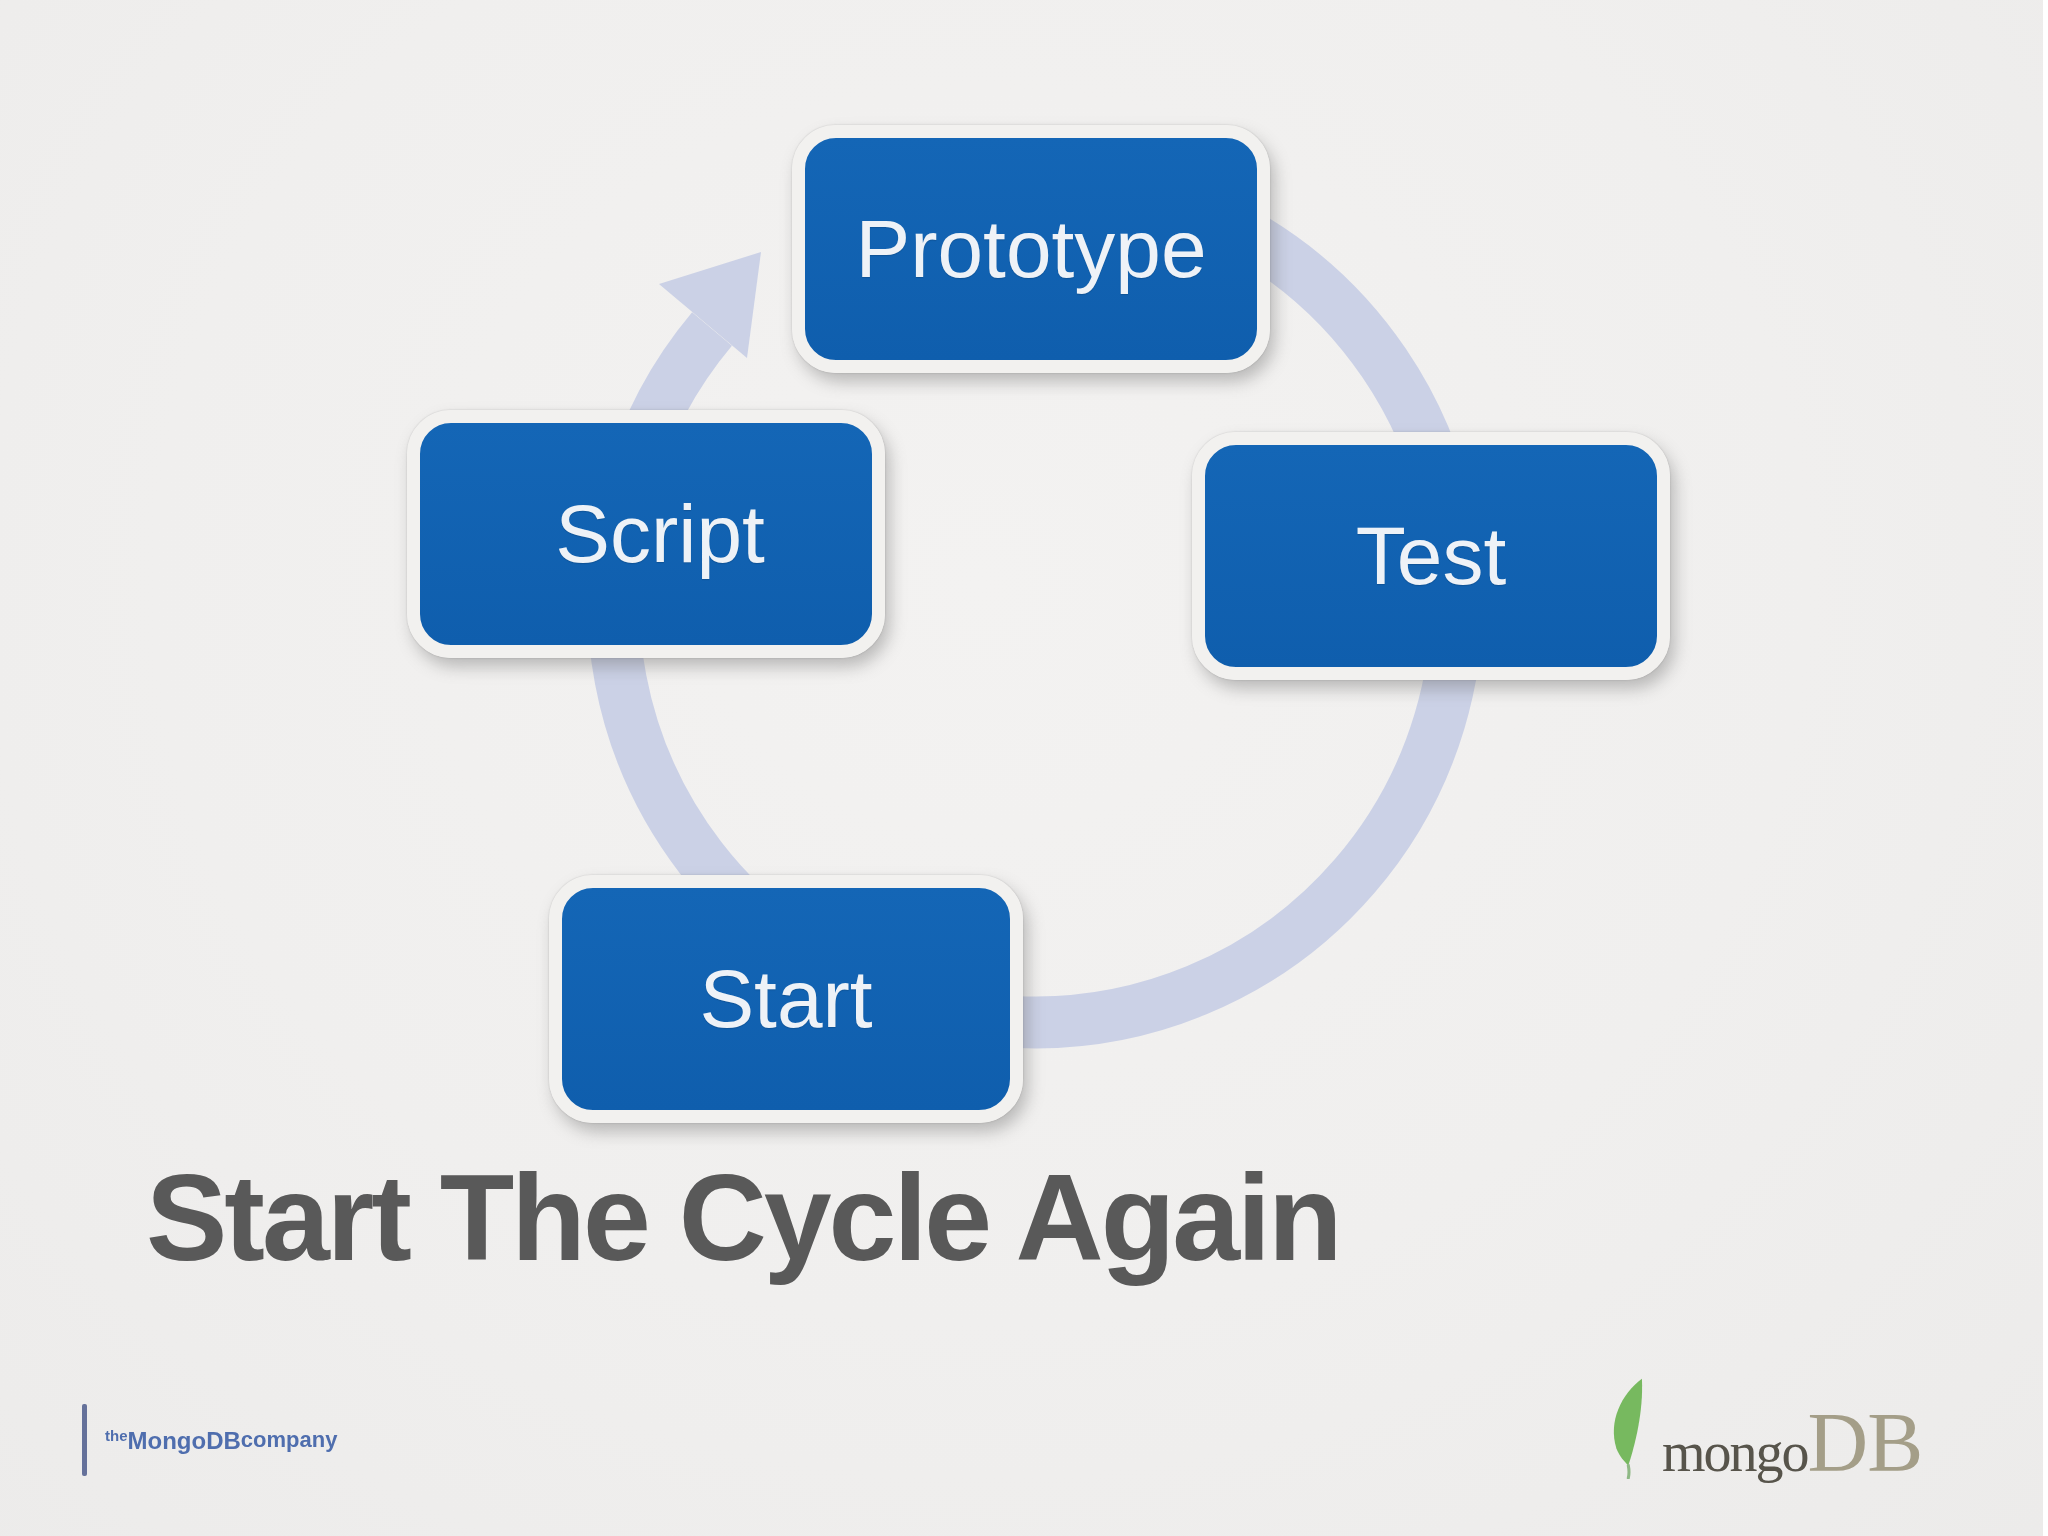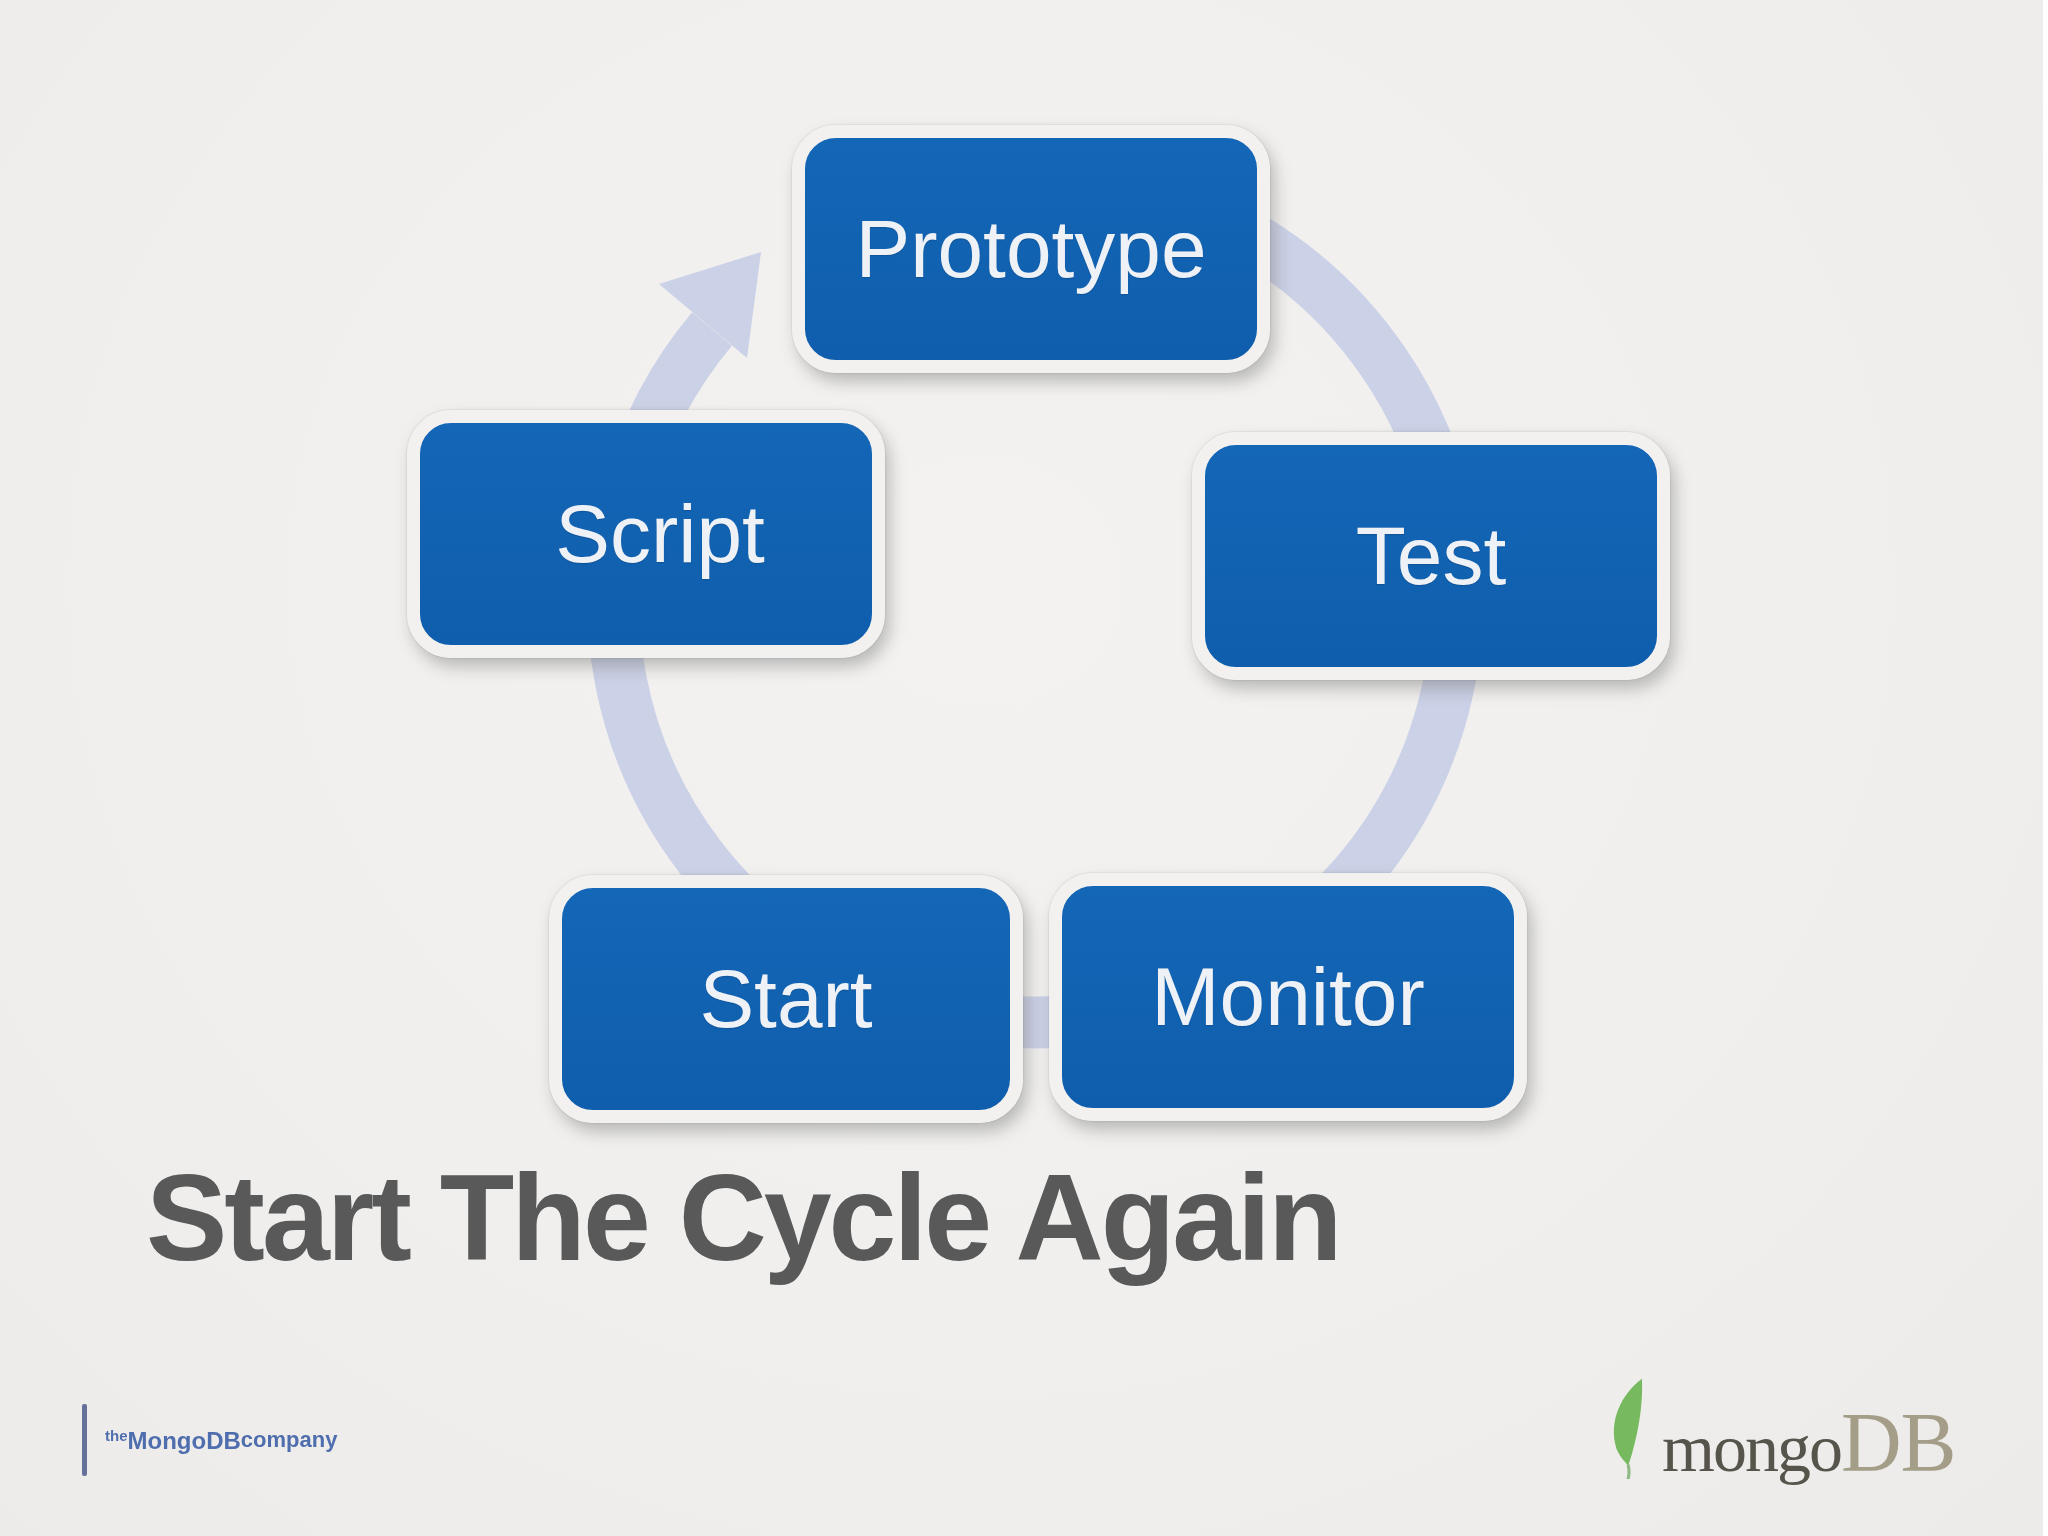--- a/index.html
+++ b/index.html
@@ -101,44 +101,41 @@
     height: 102px;
   }
   .mongodb-text {
     position: absolute;
     z-index: 3;
     left: 1662px;
     top: 1394px;
     font-family: "Liberation Serif", serif;
     white-space: nowrap;
   }
-  .mongo-word { font-size: 68px; color: #57544b; letter-spacing: -2px; }
+  .mongo-word { font-size: 56px; color: #57544b; letter-spacing: -2px; }
   .db-word    { font-size: 84px; color: #a49e88; letter-spacing: -1px; }
 </style>
 </head>
 <body>
 
 <div class="stage">
 
   <svg class="cycle-arrow" viewBox="0 0 2048 1536" aria-hidden="true">
     <path d="M 1072 180 A 422 422 0 1 1 712 329" fill="none" stroke="#cbd1e6" stroke-width="52"></path>
     <polygon points="761,252 747,358 659,284" fill="#cbd1e6"></polygon>
   </svg>
 
   <div class="node node-prototype">
     <span class="node-label">Prototype</span>
   </div>
 
   <div class="node node-test">
     <span class="node-label">Test</span>
   </div>
 
-  <div class="node node-monitor">
-    <span class="node-label">Monitor</span>
-  </div>
 
   <div class="node node-scale">
     <span class="node-label">Start</span>
   </div>
 
   <div class="node node-script">
     <span class="node-label">Script</span>
   </div>
 
   <div class="slide-title">Start The Cycle Again</div>

